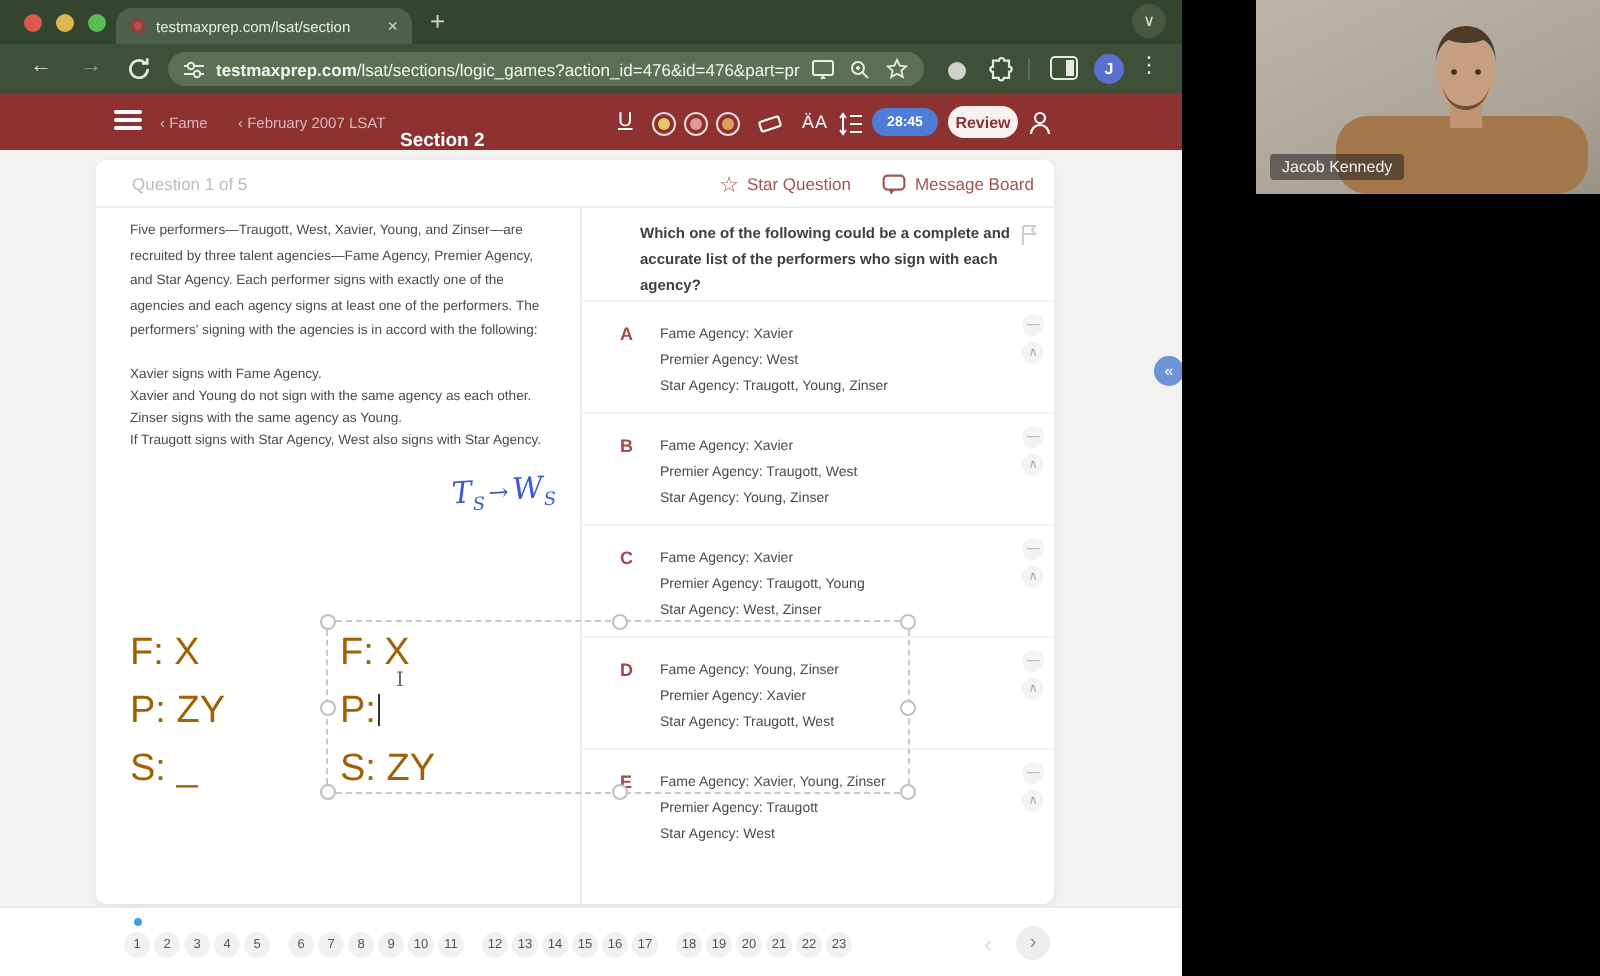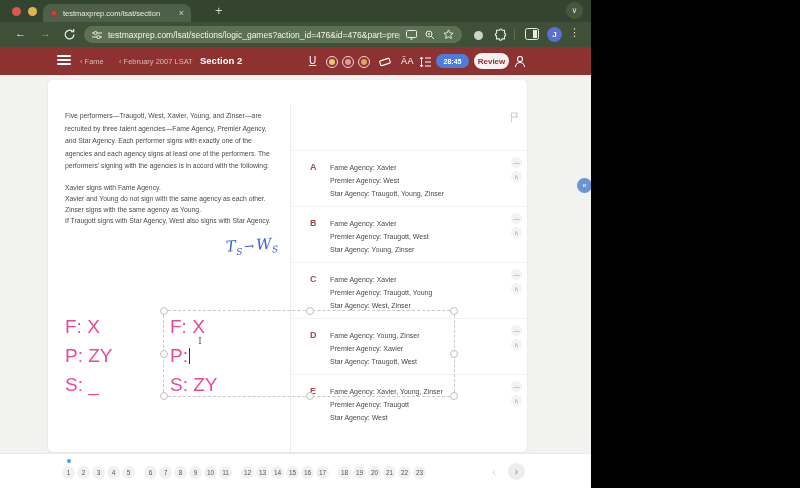--- a/index.html
+++ b/index.html
@@ -4,43 +4,43 @@
 <style>
   * { margin:0; padding:0; box-sizing:border-box; }
   body { background:#000; font-family:"Liberation Sans", sans-serif; }
   .screen { position:relative; width:800px; height:488px; background:#000; overflow:hidden; }
 
   
   .browser { position:absolute; left:0; top:0; width:591px; height:488px; background:#f2f2f0; overflow:hidden; }
 
   .tabstrip { position:absolute; left:0; top:0; width:591px; height:22px; background:#33452f; }
   .light { position:absolute; top:7px; width:9px; height:9px; border-radius:50%; }
-  .tab { position:absolute; left:43px; top:4px; width:148px; height:18px; background:#4d6049; border-radius:8px 8px 0 0; display:flex; align-items:center; gap:5px; padding:0 7px;justify-content:center; }
+  .tab { position:absolute; left:58px; top:4px; width:148px; height:18px; background:#4d6049; border-radius:8px 8px 0 0; display:flex; align-items:center; gap:5px; padding:0 7px;justify-content:center; }
   .favicon { width:8px; height:8px; border-radius:50%; background:#b5524b; border:2px solid #8a423d; flex:none; }
   .tab-title { color:#e9ede5; font-size:7.5px; white-space:nowrap; overflow:hidden; flex:1; }
   .tab-close { color:#ccd4c8; font-size:9px; line-height:1; }
   .newtab { position:absolute; left:215px; top:3px; color:#ccd4c8; font-size:13px; }
   .tab-chev { position:absolute; left:566px; top:2px; width:17px; height:17px; border-radius:50%; background:#47583f; color:#dbe1d4; font-size:8px; display:flex; align-items:center; justify-content:center; }
 
   .navbar { position:absolute; left:0; top:22px; width:591px; height:25px; background:#3e5138; }
   .nav-glyph { position:absolute; top:5px; color:#e6eae1; font-size:11px; }
   .urlbar { position:absolute; left:84px; top:4px; width:378px; height:17px; background:#5c7153; border-radius:9px; display:flex; align-items:center; gap:6px; padding:0 8px; }
   .url-text { color:#f2f4ee; font-size:8.5px; white-space:nowrap; overflow:hidden; flex:1; }
-  .url-text b { font-weight:normal; }
+  .url-text b { font-weight:bold; }
   .pill-icons { display:flex; gap:8px; align-items:center; }
   .ext-dot { position:absolute; left:474px; top:9px; width:9px; height:9px; border-radius:50%; background:#cdd3c8; }
   .nav-divider { position:absolute; left:514px; top:7px; width:1px; height:11px; background:#5c6e55; }
   .avatar { position:absolute; left:547px; top:5px; width:15px; height:15px; border-radius:50%; background:#5a6fd1; color:#fff; font-size:8px; display:flex; align-items:center; justify-content:center; font-weight:bold; }
   .dots { position:absolute; left:569px; top:4px; color:#e2e6dc; font-size:11px; }
 
   .redbar { position:absolute; left:0; top:47px; width:591px; height:28px; background:#8e3131; color:#fff; }
   .hamburger { position:absolute; left:57px; top:8px; width:14px; }
   .hamburger span { display:block; height:1.6px; background:#fff; margin-bottom:2.6px; border-radius:1px; }
   .crumb { position:absolute; top:10px; font-size:7.5px; color:#ddb9b9; white-space:nowrap; }
-  .section-title { position:absolute; left:200px; top:8px; font-size:9.5px; font-weight:bold; color:#fff; }
+  .section-title { position:absolute; left:200px; top:18px; font-size:9.5px; font-weight:bold; color:#fff; }
   .tool-u { position:absolute; left:309px; top:8px; font-size:10px; text-decoration:underline; }
   .hl { position:absolute; top:9px; width:12px; height:12px; border-radius:50%; border:1.5px solid #eedada; display:flex; align-items:center; justify-content:center; }
   .hl i { display:block; width:6px; height:6px; border-radius:50%; }
   .tool-svg { position:absolute; }
   .tool-aa { position:absolute; left:401px; top:9px; font-size:9px; letter-spacing:0.5px; }
   .timer { position:absolute; left:436px; top:7px; width:33px; height:14px; border-radius:7px; background:#4d7dd8; color:#fff; font-size:7px; font-weight:bold; display:flex; align-items:center; justify-content:center; }
   .review { position:absolute; left:474px; top:6px; width:35px; height:16px; border-radius:8px; background:#f7f1ef; color:#8e3131; font-size:8px; font-weight:bold; display:flex; align-items:center; justify-content:center; }
 
   
   .card { position:absolute; left:48px; top:80px; width:479px; height:372px; background:#fff; border-radius:5px; box-shadow:0 1px 3px rgba(0,0,0,0.07); }
@@ -53,21 +53,21 @@
   .v-divider { position:absolute; left:242px; top:24px; width:1px; height:348px; background:#ececec; }
 
   .passage { position:absolute; left:17px; top:30px; width:213px; font-size:6.8px; line-height:1.85; color:#4b4b4b; }
   .rules { position:absolute; left:17px; top:103px; width:215px; font-size:6.8px; line-height:1.6; color:#4b4b4b; }
   .roster { position:absolute; left:15px; top:145px; font-size:23px; color:#2f2f2f; letter-spacing:1px; }
 
   .handwriting { position:absolute; left:178px; top:156px; color:#3a5cd6; font-family:"DejaVu Serif", serif; font-style:italic; font-size:15px; transform:rotate(-4deg); }
   .handwriting sub { font-size:9px; }
   .hw-arrow { font-size:12px; padding:0 2px; }
 
-  .note { position:absolute; font-size:19px; line-height:29px; color:#ec4899; }
+  .note { position:absolute; font-size:19px; line-height:29px; color:#a16207; }
   .note-1 { left:17px; top:232px; }
   .note-2 { left:122px; top:232px; }
   .caret-bar { display:inline-block; width:1.5px; height:16px; background:#333; vertical-align:-2px; margin-left:1px; }
   .ibeam { position:absolute; left:150px; top:255px; font-family:"DejaVu Serif", serif; font-size:10px; color:#666; }
 
   .sel-box { position:absolute; left:115px; top:230px; width:292px; height:87px; border:1px dashed #c8c8c8; z-index:5; }
   .handle { position:absolute; width:8px; height:8px; border-radius:50%; background:#fff; border:1px solid #c0c0c0; }
   .h-tl{left:-4px;top:-4px} .h-tm{left:142px;top:-4px} .h-tr{right:-4px;top:-4px}
   .h-ml{left:-4px;top:39px} .h-mr{right:-4px;top:39px}
   .h-bl{left:-4px;bottom:-4px} .h-bm{left:142px;bottom:-4px} .h-br{right:-4px;bottom:-4px}
@@ -186,20 +186,36 @@
       </svg>
       <div class="timer">28:45</div>
       <div class="review">Review</div>
       <svg class="tool-svg" style="left:514px;top:8px" width="12" height="13" viewBox="0 0 12 13">
         <circle cx="6" cy="4" r="2.5" stroke="#fff" stroke-width="1.1" fill="none"></circle>
         <path d="M1.5 12a4.5 4.5 0 0 1 9 0" stroke="#fff" stroke-width="1.1" fill="none"></path>
       </svg>
     </div>
 
     <div class="card">
+      <div class="card-header">
+        <div class="q-counter">Question 1 of 5</div>
+        <div class="header-actions">
+          <div class="header-action">
+            <span class="star-glyph">☆</span>
+            <span>Star Question</span>
+          </div>
+          <div class="header-action">
+            <svg width="12" height="11" viewBox="0 0 12 11">
+              <rect x="0.8" y="0.8" width="10.4" height="7" rx="2" stroke="#a35454" stroke-width="1.1" fill="none"></rect>
+              <path d="M3.5 8l1 2.2L6.5 8" fill="#a35454"></path>
+            </svg>
+            <span>Message Board</span>
+          </div>
+        </div>
+      </div>
       <div class="v-divider"></div>
 
       <div class="passage">Five performers—Traugott, West, Xavier, Young, and Zinser—are recruited by three talent agencies—Fame Agency, Premier Agency, and Star Agency. Each performer signs with exactly one of the agencies and each agency signs at least one of the performers. The performers' signing with the agencies is in accord with the following:</div>
       <div class="rules">
         <div>Xavier signs with Fame Agency.</div>
         <div>Xavier and Young do not sign with the same agency as each other.</div>
         <div>Zinser signs with the same agency as Young.</div>
         <div>If Traugott signs with Star Agency, West also signs with Star Agency.</div>
       </div>
 
@@ -223,20 +239,21 @@
         <div class="handle h-tl"></div>
         <div class="handle h-tm"></div>
         <div class="handle h-tr"></div>
         <div class="handle h-ml"></div>
         <div class="handle h-mr"></div>
         <div class="handle h-bl"></div>
         <div class="handle h-bm"></div>
         <div class="handle h-br"></div>
       </div>
 
+      <div class="stem">Which one of the following could be a complete and accurate list of the performers who sign with each agency?</div>
       <svg class="stem-flag" width="9" height="11" viewBox="0 0 9 11">
         <path d="M1.5 1v9.5M1.5 1h6l-1.5 2 1.5 2h-6" stroke="#cfcfcf" stroke-width="1.1" fill="none"></path>
       </svg>
 
       <div class="choice" style="top:70px">
         <span class="c-letter">A</span>
         <div class="c-lines">
           <div>Fame Agency: Xavier</div>
           <div>Premier Agency: West</div>
           <div>Star Agency: Traugott, Young, Zinser</div>
@@ -330,14 +347,27 @@
             <div class="pg-num">23</div>
           </div>
         </div>
       <div class="pg-prev">‹</div>
       <div class="pg-next">›</div>
     </div>
 
     <div class="sidewidget">«</div>
   </div>
 
+  <div class="webcam">
+    <svg width="172" height="97" viewBox="0 0 172 97">
+      <rect x="40" y="58" width="126" height="39" rx="16" fill="#a3774a"></rect>
+      <rect x="60" y="70" width="90" height="27" fill="#a3774a"></rect>
+      <rect x="97" y="48" width="16" height="16" fill="#c09473"></rect>
+      <ellipse cx="105" cy="36" rx="15" ry="19" fill="#c79e80"></ellipse>
+      <path d="M90 32c0-12 6-19 15-19s15 7 15 19c0-6-4-12-7-12-2 2-14 2-16 0-3 0-7 6-7 12z" fill="#4e3b2a"></path>
+      <path d="M93 42c1 8 6 13 12 13s11-5 12-13c-1 6-5 11-12 11s-11-5-12-11z" fill="#6b5138"></path>
+      <circle cx="99" cy="36" r="1.4" fill="#3a2e22"></circle>
+      <circle cx="111" cy="36" r="1.4" fill="#3a2e22"></circle>
+    </svg>
+    <div class="name-tag">Jacob Kennedy</div>
+  </div>
 
 </div>
 
 </body></html>

